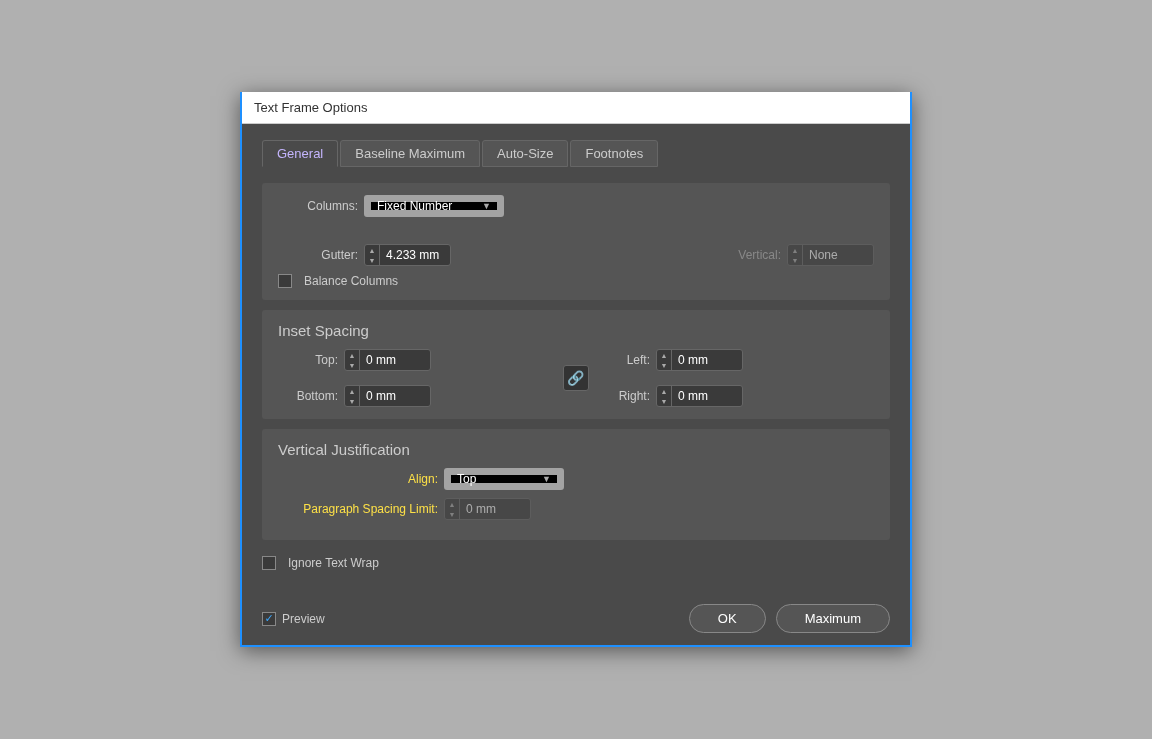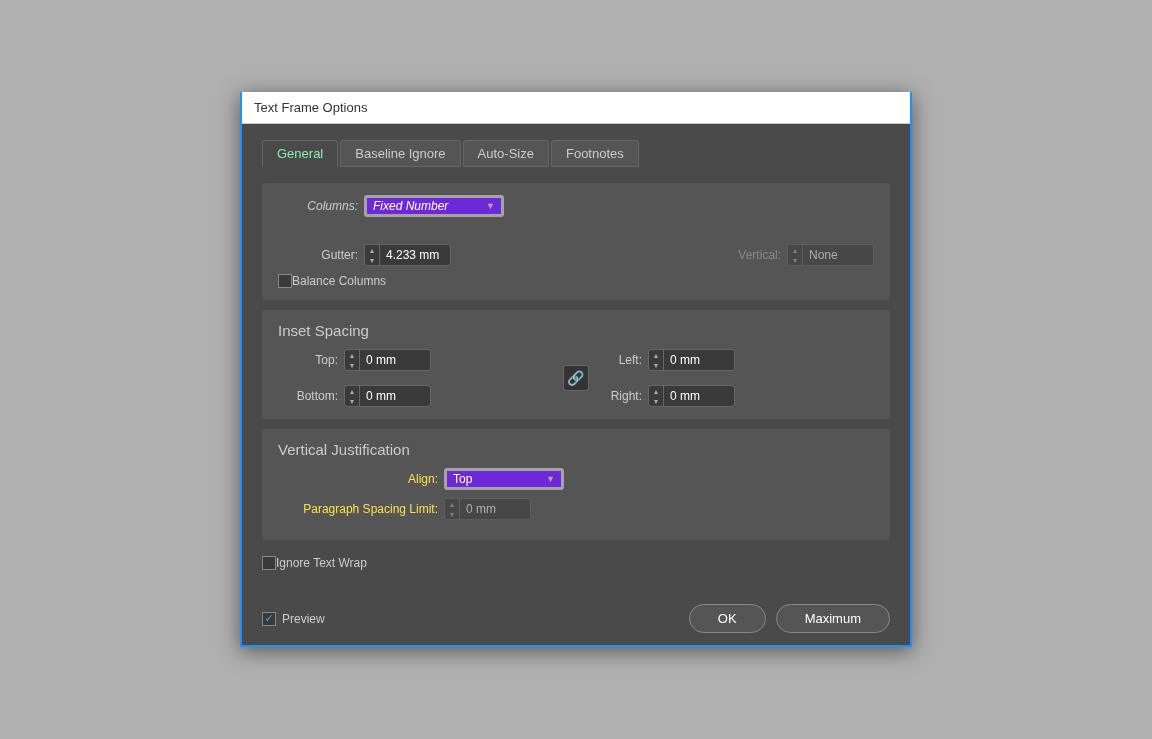--- a/index.html
+++ b/index.html
@@ -67,21 +67,21 @@
       padding: 5px 14px;
       border: 1px solid #666;
       background: #555;
       color: #ccc;
       cursor: pointer;
       font-size: 13px;
       border-radius: 3px 3px 0 0;
     }
     .tab.active {
       background: #4a4a4a;
-      color: #86efac;
+      color: #c4b5fd;
       border-bottom: 1px solid #4a4a4a;
     }
 
     
     .section {
       background: #555555;
       border-radius: 3px;
       padding: 12px 16px;
       margin-bottom: 10px;
     }
@@ -151,22 +151,22 @@
       width: 90px;
     }
     .spinner-value.narrow {
       width: 30px;
     }
 
     
     .dropdown {
       display: flex;
       align-items: center;
-      background: #6d28d9;
-      border: 3px solid #a3a3a3;
+      background: #000000;
+      border: 7px solid #a3a3a3;
       border-radius: 3px;
       height: 22px;
       padding: 0 6px;
       cursor: pointer;
       min-width: 140px;
     }
     .dropdown-text {
       color: #ffffff;
       font-size: 12px;
       flex: 1;
@@ -175,28 +175,27 @@
       color: #aaa;
       font-size: 9px;
       margin-left: 4px;
     }
 
     
     .columns-row {
       display: flex;
       align-items: center;
       margin-bottom: 27px;
-      font-style: italic;
     }
 
     
     .checkbox-row {
       display: flex;
       align-items: center;
-      gap: 0;
+      gap: 12px;
     }
     .checkbox {
       width: 14px;
       height: 14px;
       border: 1px solid #888;
       background: #3a3a3a;
       display: inline-flex;
       align-items: center;
       justify-content: center;
       cursor: pointer;
@@ -320,21 +319,21 @@
       <span>Text Frame Options</span>
     </div>
 
     <div class="dialog-body">
 
       <div class="tabs">
         <div class="tab active">
           <span>General</span>
         </div>
         <div class="tab">
-          <span>Baseline Ignore</span>
+          <span>Baseline Maximum</span>
         </div>
         <div class="tab">
           <span>Auto-Size</span>
         </div>
         <div class="tab">
           <span>Footnotes</span>
         </div>
       </div>
 
       <div class="section">
@@ -372,21 +371,21 @@
         </div>
 
         <div class="checkbox-row">
           <div class="checkbox"></div>
           <span class="checkbox-label">Balance Columns</span>
         </div>
       </div>
 
       <div class="section">
         <div class="section-title">Inset Spacing</div>
-        <div style="display:flex; align-items:center; ">
+        <div style="display:flex; align-items:center; gap:8px;">
           <div style="display:flex; flex-direction:column; gap:6px; flex:1;">
             <div class="row">
               <span class="label" style="min-width:60px;">Top:</span>
               <div class="spinner-input">
                 <div class="spinner-arrows">
                   <div class="spinner-arrow">▲</div>
                   <div class="spinner-arrow">▼</div>
                 </div>
                 <input class="spinner-value" type="text" value="0 mm" style="">
               </div>

